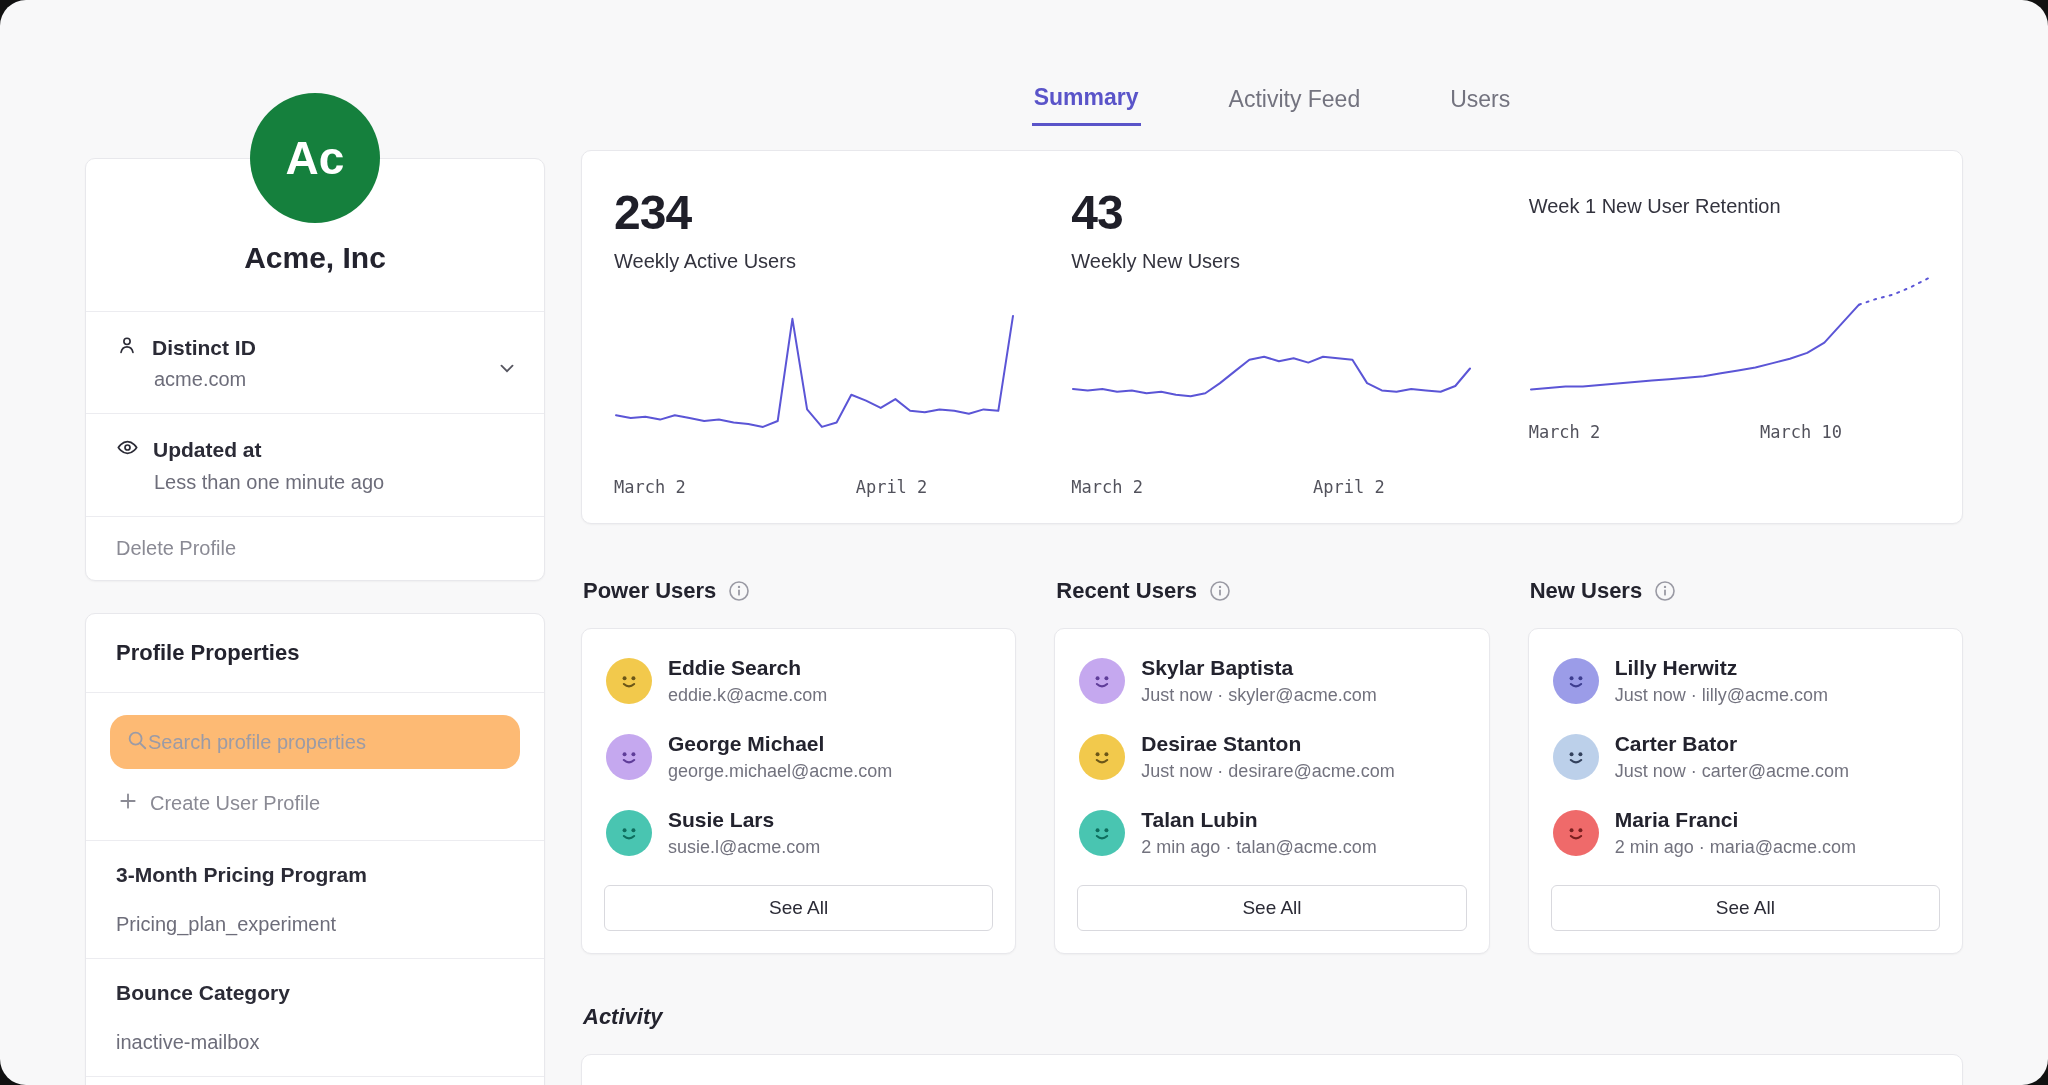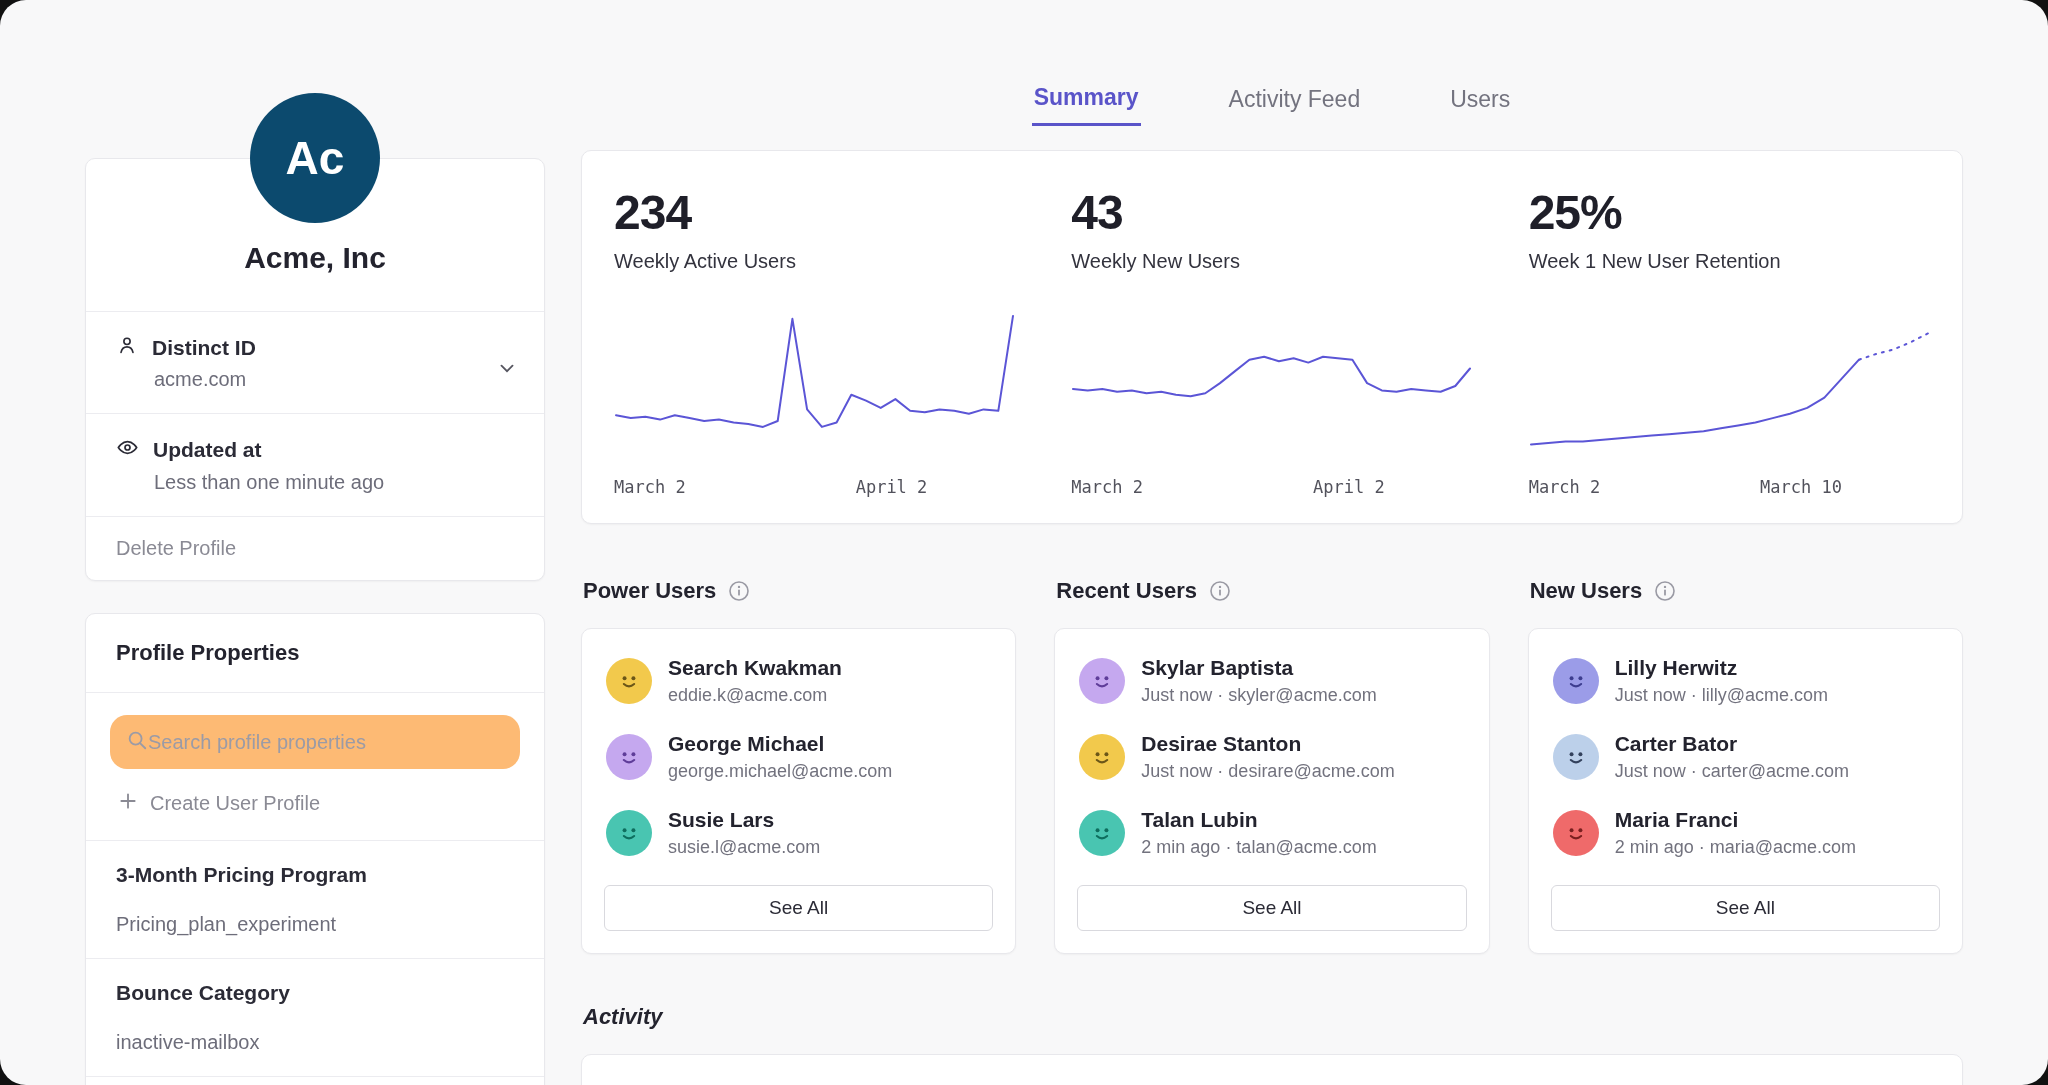--- a/index.html
+++ b/index.html
@@ -68,21 +68,21 @@
   .activity-value{flex:1;padding:0 28px;font-size:48px;font-weight:700;color:#1f1f29;letter-spacing:-1px;}
 </style>
 </head>
 <body>
 
 <div class="screen">
 
   <div class="left-col">
 
     <div class="card profile-card">
-      <div class="avatar-big" style="background-color: #0c4a6e;">Ac</div>
+      <div class="avatar-big" style="background-color: #15803d;">Ac</div>
       <div class="company">Acme, Inc</div>
 
       <div class="info-row">
         <div class="info-label">
           <span>
             <svg width="22" height="22" viewBox="0 0 24 24" fill="none" stroke="#2b2b36" stroke-width="1.8" stroke-linecap="round">
                 <circle cx="12" cy="8" r="3.4"></circle>
                 <path d="M5.5 20c.8-4 3.4-6 6.5-6s5.7 2 6.5 6"></path>
               </svg>
           </span>
@@ -179,21 +179,20 @@
             <svg width="401" height="158">
               <polyline points="2.0,81.9 16.7,83.4 31.4,81.9 46.1,84.8 60.8,83.4 75.5,86.3 90.2,84.8 104.9,87.8 119.6,89.2 134.3,86.3 149.0,76.1 163.7,64.4 178.4,52.7 193.1,49.8 207.9,54.2 222.6,51.3 237.3,55.6 252.0,49.8 266.7,51.3 281.4,52.7 296.1,76.1 310.8,83.4 325.5,84.8 340.2,81.9 354.9,83.4 369.6,84.8 384.3,79.0 399.0,61.5" fill="none" stroke="#5b55d6" stroke-width="2" stroke-linecap="round" stroke-linejoin="round"></polyline>
             </svg>
           </div>
         <div class="axis">
           <span>March 2</span>
           <span>April 2</span>
         </div>
       </div>
       <div class="stat-col">
-        <div class="stat-value">25%</div>
         <div class="stat-label">Week 1 New User Retention</div>
         <div class="chart">
             <svg width="401" height="158">
               <polyline points="2.0,137.4 19.3,135.9 36.5,134.5 53.8,134.5 71.0,133.0 88.3,131.6 105.6,130.1 122.8,128.6 140.1,127.2 157.3,125.7 174.6,124.3 191.9,121.3 209.1,118.4 226.4,115.5 243.7,111.1 260.9,106.7 278.2,100.9 295.4,90.7 312.7,71.7 330.0,52.7" fill="none" stroke="#5b55d6" stroke-width="2" stroke-linecap="round" stroke-linejoin="round"></polyline>
               <polyline points="330.0,52.7 347.2,46.9 364.5,42.5 381.7,35.2 399.0,26.4" fill="none" stroke="#5b55d6" stroke-width="2" stroke-linecap="round" stroke-linejoin="round" stroke-dasharray="2 6"></polyline>
             </svg>
           </div>
         <div class="axis">
           <span>March 2</span>
           <span>March 10</span>
@@ -217,21 +216,21 @@
         <div class="card list-card">
           <div class="user-row">
             <span class="avatar" style="background-color: rgb(242, 201, 76); color: rgb(107, 86, 24);">
               <svg width="28" height="28" viewBox="0 0 24 24" fill="none">
                   <circle cx="8.2" cy="9.6" r="1.7" fill="currentColor"></circle>
                   <circle cx="15.8" cy="9.6" r="1.7" fill="currentColor"></circle>
                   <path d="M7.6 14.6q4.4 4 8.8 0" stroke="currentColor" stroke-width="1.8" stroke-linecap="round"></path>
                 </svg>
             </span>
             <div>
-              <div class="user-name">Search Kwakman</div>
+              <div class="user-name">Eddie Search</div>
               <div class="user-meta">eddie.k@acme.com</div>
             </div>
           </div>
           <div class="user-row">
             <span class="avatar" style="background-color: rgb(197, 168, 239); color: rgb(95, 61, 153);">
               <svg width="28" height="28" viewBox="0 0 24 24" fill="none">
                   <circle cx="8.2" cy="9.6" r="1.7" fill="currentColor"></circle>
                   <circle cx="15.8" cy="9.6" r="1.7" fill="currentColor"></circle>
                   <path d="M7.6 14.6q4.4 4 8.8 0" stroke="currentColor" stroke-width="1.8" stroke-linecap="round"></path>
                 </svg>

